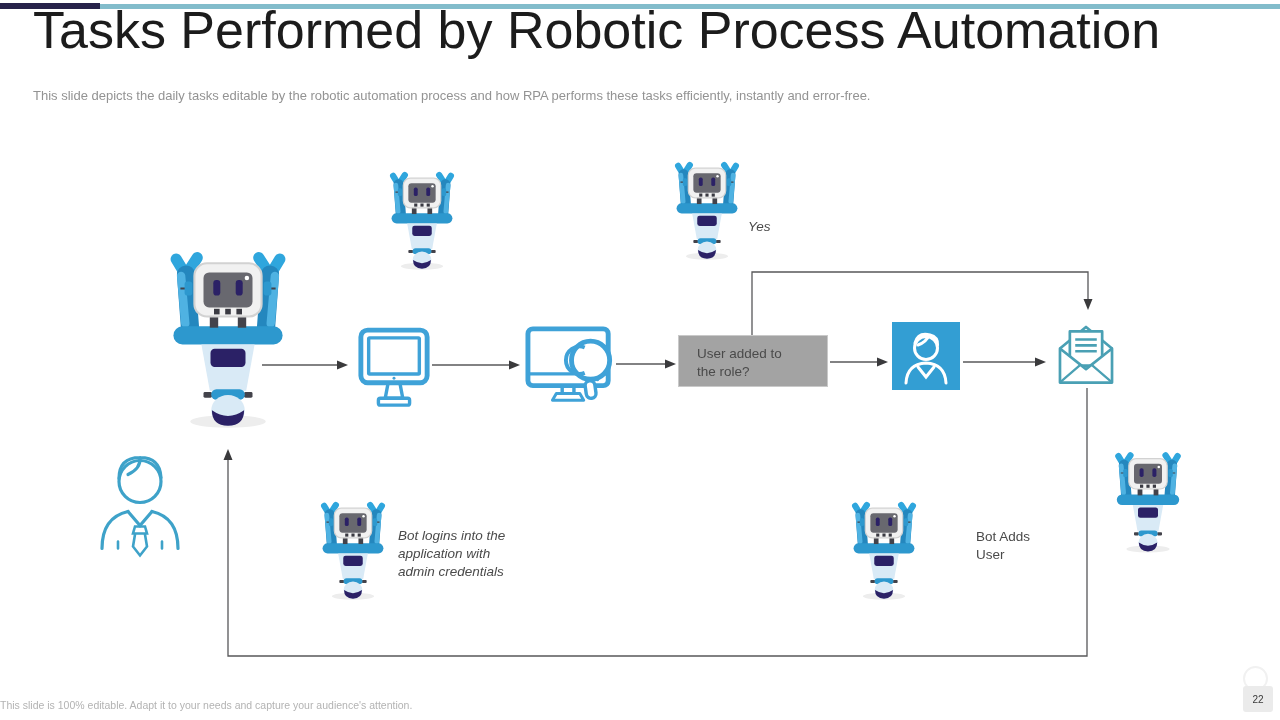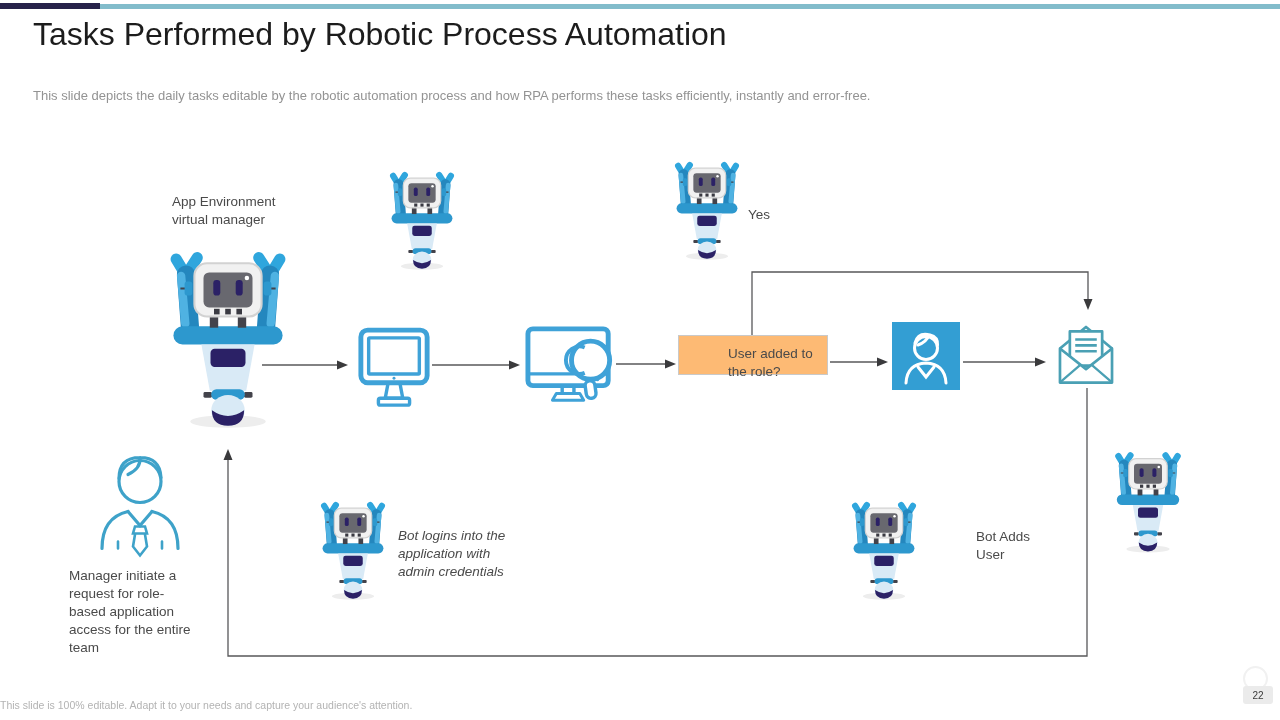--- a/index.html
+++ b/index.html
@@ -2,37 +2,37 @@
 <html><head>
 <meta charset="utf-8">
 <style>
   html,body{margin:0;padding:0;background:#ffffff;}
   .slide{position:relative;width:1280px;height:720px;background:#ffffff;overflow:hidden;
          font-family:"Liberation Sans", sans-serif;}
   
   .topbar-dark{position:absolute;left:0;top:3px;width:100px;height:6px;background:#27224A;}
   .topbar-teal{position:absolute;left:100px;top:4px;width:1180px;height:5px;background:#82BCCB;}
   
-  .title{position:absolute;left:33px;top:16px;margin:0;font-size:32px;line-height:1.15;
+  .title{position:absolute;left:33px;top:1px;margin:0;font-size:52px;line-height:1.15;
          font-weight:500;color:#1c1c1c;letter-spacing:0;}
   .subtitle{position:absolute;left:33px;top:88px;margin:0;font-size:13px;color:#939393;}
   
   .connectors{position:absolute;left:0;top:0;width:1280px;height:720px;pointer-events:none;}
   
   .node{position:absolute;}
   .lbl{position:absolute;font-size:13.5px;line-height:18px;color:#4a4a4a;}
-  .decision{position:absolute;left:678px;top:335px;width:150px;height:40px;background:#fdba74;
-            border:1px solid #C9C9C9;box-sizing:border-box;padding-left:31px;}
+  .decision{position:absolute;left:678px;top:335px;width:150px;height:52px;background:#a3a3a3;
+            border:1px solid #C9C9C9;box-sizing:border-box;}
   .decision-text{margin:9px 0 0 18px;width:105px;font-size:13.5px;line-height:18px;color:#4a4a4a;}
   
   .footer{position:absolute;left:0;top:699px;width:1236px;
           font-size:10.5px;color:#b3b3b3;}
   .page-circle{position:absolute;left:1243px;top:666px;width:25px;height:25px;border-radius:50%;
                border:2px solid #F1F1F1;box-sizing:border-box;}
-  .page-badge{position:absolute;left:1243px;top:686px;width:30px;height:18px;background:#EBEBEB;
+  .page-badge{position:absolute;left:1243px;top:686px;width:30px;height:26px;background:#EBEBEB;
               border-radius:3px;display:flex;align-items:center;justify-content:center;
               font-size:10px;color:#3a3a3a;}
   svg{display:block;}
 </style>
 </head>
 <body>
 
 <div class="slide">
 
   <svg width="0" height="0" style="position:absolute" aria-hidden="true">
@@ -92,39 +92,38 @@
       <polygon points="348,365 337,360.5 337,369.5"></polygon>
       <polygon points="520,365 509,360.5 509,369.5"></polygon>
       <polygon points="676,364 665,359.5 665,368.5"></polygon>
       <polygon points="888,362 877,357.5 877,366.5"></polygon>
       <polygon points="1046,362 1035,357.5 1035,366.5"></polygon>
       <polygon points="1088,310 1083.5,299 1092.5,299"></polygon>
       <polygon points="228,449 223.5,460 232.5,460"></polygon>
     </g>
   </svg>
 
-  <div class="lbl" style="left:172px;top:193px;width:130px;">App Environment virtual manager</div>
   <span class="node" style="left:158px;top:245px;">
     <svg width="140" height="185" viewBox="0 0 100 132">
         <use href="#robot"></use>
       </svg>
   </span>
 
   <span class="node" style="left:383px;top:168px;">
     <svg width="78" height="103" viewBox="0 0 100 132">
         <use href="#robot"></use>
       </svg>
   </span>
 
   <span class="node" style="left:668px;top:158px;">
     <svg width="78" height="103" viewBox="0 0 100 132">
         <use href="#robot"></use>
       </svg>
   </span>
-  <div class="lbl" style="left:748px;top:206px;">Yes</div>
+  <div class="lbl" style="left:748px;top:218px;font-style:italic;">Yes</div>
 
   <span class="node" style="left:356px;top:326px;">
     <svg width="76" height="90" viewBox="0 0 78 92" fill="none" stroke="#3FA2D8">
       <rect x="5" y="4" width="68" height="54" rx="7" stroke-width="5"></rect>
       <rect x="13" y="12" width="52" height="37" rx="1" stroke-width="3.5"></rect>
       <circle cx="39" cy="53.5" r="1.5" fill="#3FA2D8" stroke="none"></circle>
       <path d="M33,58 L30,74 L48,74 L45,58" stroke-width="3.5"></path>
       <rect x="23" y="74" width="32" height="7" rx="2" stroke-width="3.5"></rect>
     </svg>
   </span>
@@ -172,21 +171,20 @@
     <svg width="104" height="118" viewBox="0 0 104 115" fill="none" stroke="#3EA2C9" stroke-width="3.2" stroke-linecap="round">
       <circle cx="52" cy="33" r="21"></circle>
       <path d="M31,30 Q31,9 52,9 Q72,9 73,29 M52,9 Q53,20 40,26"></path>
       <path d="M14,100 Q14,69 40,63 M64,63 Q90,69 90,100"></path>
       <path d="M40,63 L52,77 L64,63"></path>
       <path d="M47,78 L57,78 L59,85 L45,85 Z" stroke-width="2.6"></path>
       <path d="M47,86 L45,98 L52,107 L59,98 L57,86" stroke-width="2.6"></path>
       <path d="M30,93 V100 M74,93 V100" stroke-width="2.6"></path>
     </svg>
   </span>
-  <div class="lbl" style="left:69px;top:567px;width:122px;">Manager  initiate a request for role-based application access for the entire team</div>
 
   <span class="node" style="left:314px;top:498px;">
     <svg width="78" height="103" viewBox="0 0 100 132">
         <use href="#robot"></use>
       </svg>
   </span>
   <div class="lbl" style="left:398px;top:527px;width:122px;font-style:italic;">Bot logins into the application with admin credentials</div>
 
   <span class="node" style="left:845px;top:498px;">
     <svg width="78" height="103" viewBox="0 0 100 132">

